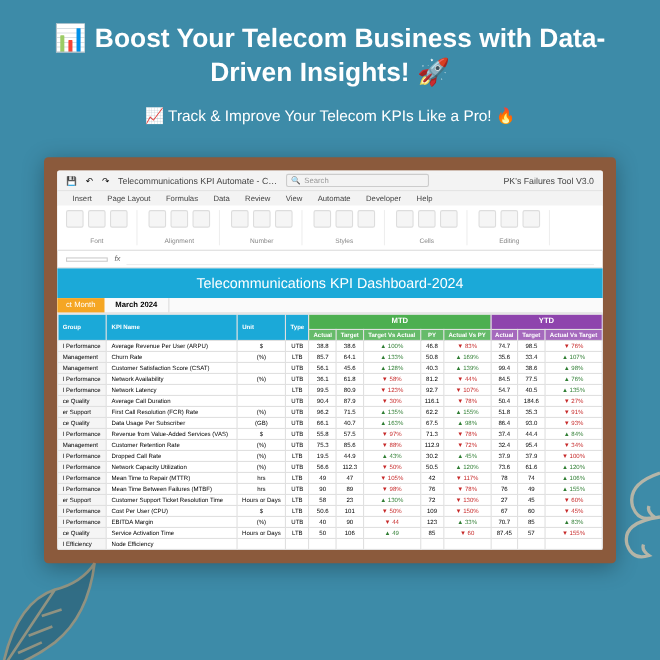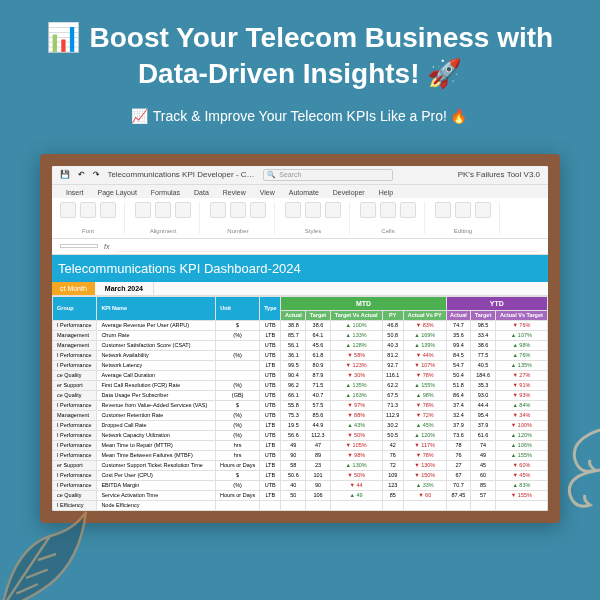--- a/index.html
+++ b/index.html
@@ -1,34 +1,34 @@
 <!DOCTYPE html>
 <html><head>
 <meta charset="utf-8">
 <style>
 body{margin:0;font-family:Segoe UI,Arial,sans-serif;background:#3d8ba8;width:600px;height:600px;overflow:hidden;position:relative}
 .hero{text-align:center;padding:20px 30px 10px;color:#fff}
-.hero h1{font-size:28px;font-weight:600;margin:0 0 15px;line-height:1.3}
+.hero h1{font-size:24px;font-weight:600;margin:0 0 15px;line-height:1.3}
 .hero p{font-size:14px;margin:0}
 .frame{margin:20px 40px;background:#8b5a3c;padding:12px;border-radius:4px;box-shadow:0 4px 20px rgba(0,0,0,.3)}
 .frame-inner{background:#fff;border-radius:2px;overflow:hidden}
 .titlebar{background:#f3f3f3;padding:3px 8px;display:flex;align-items:center;gap:8px;border-bottom:1px solid #ddd;font-size:8px}
 .titlebar-search{flex:1;max-width:120px;border:1px solid #ccc;border-radius:2px;padding:1px 4px;font-size:7px;color:#999;display:flex;align-items:center;gap:3px}
 .ribbon-tabs{display:flex;gap:2px;padding:2px 8px 0;background:#f3f3f3;font-size:7px}
 .ribbon-tab{padding:2px 6px;color:#444;cursor:pointer}
 .ribbon{background:#fff;border-bottom:1px solid #ddd;padding:4px 8px;display:flex;gap:10px;font-size:6px;color:#666;height:32px}
 .ribbon-group{display:flex;flex-direction:column;justify-content:space-between;border-right:1px solid #eee;padding-right:8px}
 .ribbon-group-label{font-size:6px;color:#888;text-align:center}
 .ribbon-items{display:flex;gap:4px;align-items:center}
 .ribbon-btn{width:14px;height:14px;background:#f5f5f5;border:1px solid #ddd;border-radius:2px}
 .formula-bar{display:flex;align-items:center;padding:2px 8px;border-bottom:1px solid #ddd;font-size:7px;gap:6px}
 .name-box{width:30px;border:1px solid #ccc;padding:1px 3px}
 .fx{color:#666;font-style:italic}
 .sheet{font-size:6px}
-.dashboard-title{background:#1ba9d8;color:#fff;padding:6px;font-size:13px;font-weight:500}
+.dashboard-title{background:#1ba9d8;color:#fff;text-align:center;padding:6px;font-size:13px;font-weight:500}
 .controls{display:flex;align-items:center;background:#fafafa;border-bottom:1px solid #ddd}
 .month-btn{background:#f5a623;color:#fff;padding:3px 8px;font-size:7px;font-weight:500}
 .month-val{padding:3px 10px;font-size:7px;font-weight:600;border-right:1px solid #ddd}
 table{border-collapse:collapse;width:100%;font-size:5.5px}
 th,td{border:1px solid #e0e0e0;padding:1.5px 3px;text-align:center;white-space:nowrap}
 th{font-weight:600}
 .hdr-section{color:#fff;font-size:7px;padding:3px}
 .hdr-mtd{background:#4caf50}
 .hdr-ytd{background:#8e44ad}
 .hdr-sub-mtd{background:#66bb6a;color:#fff}
@@ -51,21 +51,21 @@
   <p>📈 Track &amp; Improve Your Telecom KPIs Like a Pro! 🔥</p>
 </div>
 
 <div class="frame">
   <div class="frame-inner">
 
     <div class="titlebar">
       <span>💾</span>
       <span>↶</span>
       <span>↷</span>
-      <span style="color:#444">Telecommunications KPI Developer - C…</span>
+      <span style="color:#444">Telecommunications KPI Automate - C…</span>
       <div class="titlebar-search">
         <span>🔍</span>
         <span>Search</span>
       </div>
       <span style="margin-left:auto;color:#444">PK's Failures Tool V3.0</span>
     </div>
 
     <div class="ribbon-tabs" id="ribbon-tabs">
         <span class="ribbon-tab">Insert</span>
         <span class="ribbon-tab">Page Layout</span>

